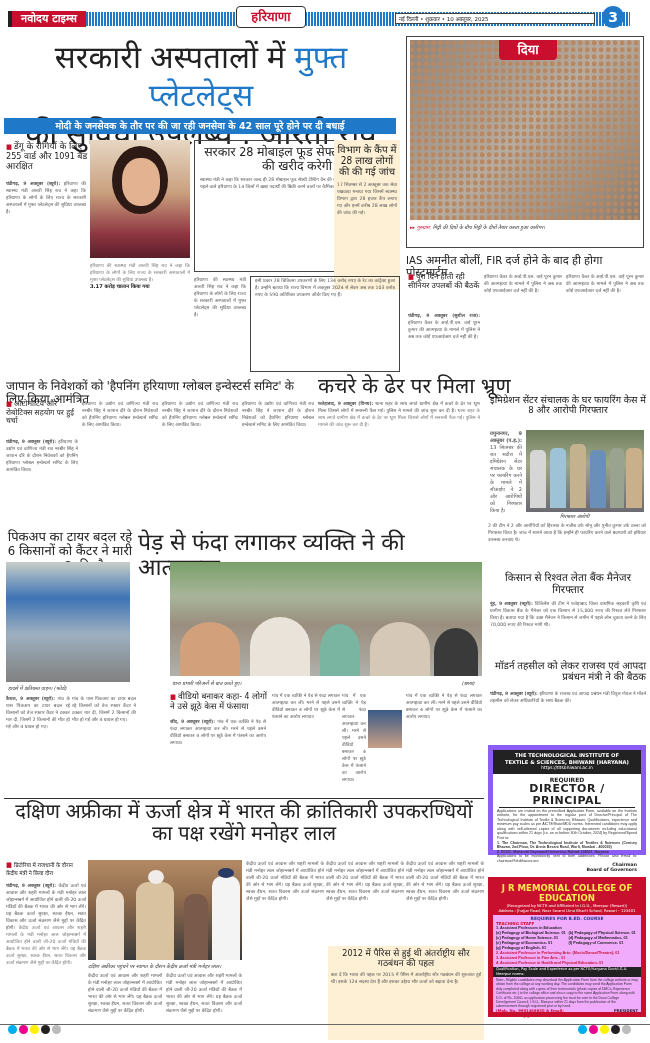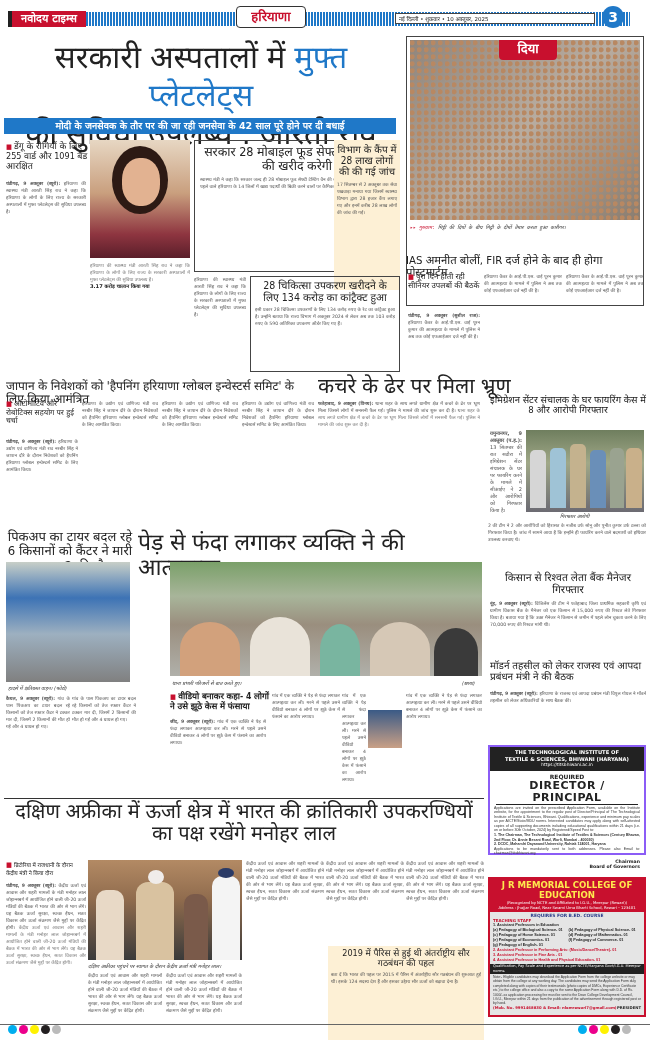--- a/index.html
+++ b/index.html
@@ -15,21 +15,21 @@
   .section-tab { left: 236px; top: 6px; width: 70px; height: 22px; background: #fff; border: 1.5px solid #333; border-radius: 4px; color: #c8102e; font-weight: bold; font-size: 13px; text-align: center; line-height: 20px; }
   .dateline { left: 395px; top: 13px; width: 200px; height: 11px; background: #fff; border: 1px solid #444; font-size: 5.5px; line-height: 10px; padding-left: 3px; color: #222; }
   .page-num { left: 602px; top: 6px; width: 22px; height: 22px; border-radius: 50%; background: #1f78c8; color: #fff; font-weight: bold; font-size: 14px; text-align: center; line-height: 22px; }
   .mainhead { left: 6px; top: 38px; width: 390px; font-size: 31px; text-align: center; line-height: 38px; }
   .mainhead .blue { color: #1f78c8; }
   .deck { left: 4px; top: 118px; width: 392px; height: 16px; background: #1f78c8; color: #fff; font-size: 9.5px; font-weight: bold; text-align: center; line-height: 16px; }
   .bullet-head { font-size: 9px; }
   .bullet-head::before { content: "■ "; color: #c8102e; font-size: 7px; }
   .photo { background: #9a8f85; overflow: hidden; }
   .box { border: 1px solid #444; }
-  .ad { background: #fff; border: 2px solid #8b5cf6; }
+  .ad { background: #fff; border: 5px solid #8b5cf6; }
   .kicker-red { background: #c8102e; color: #fff; font-weight: bold; text-align: center; }
   .caption { font-size: 5px; color: #333; font-style: italic; }
   .dots span { display: inline-block; width: 9px; height: 9px; border-radius: 50%; margin-right: 2px; }
 </style>
 </head>
 <body>
 
 <div class="abs mast-bar"></div>
 <div class="abs brand">नवोदय टाइम्स</div>
 <div class="abs section-tab">हरियाणा</div>
@@ -62,26 +62,25 @@
   <div class="hl" style="font-size:12.5px;text-align:center;padding:4px 6px 3px;font-weight:normal;">सरकार 28 मोबाइल फूड सेफ्टी टेस्टिंग वैन की खरीद करेगी</div>
   <div class="body-text" style="padding:0 5px;height:86px;">स्वास्थ्य मंत्री ने कहा कि सरकार जल्द ही 28 मोबाइल फूड सेफ्टी टेस्टिंग वैन की खरीद करेगी, इनसे एफ.एस.डी.ए. में पहले वाले हरियाणा के 14 जिलों में खाद्य पदार्थों की बिक्री करने वालों पर कैमिकल्स की जांच की जाएगी।</div>
 </div>
 
 <div class="abs" style="left:334px;top:140px;width:66px;height:150px;background:#fdf0d5;">
   <div class="hl" style="font-size:10px;text-align:center;padding:4px 3px;font-weight:normal;">विभाग के कैंप में 28 लाख लोगों की की गई जांच</div>
   <div class="body-text" style="padding:0 3px;height:110px;">17 सितम्बर से 2 अक्तूबर तक सेवा पखवाड़ा मनाया गया जिसमें स्वास्थ्य विभाग द्वारा 28 हजार कैंप लगाए गए और इनमें करीब 28 लाख लोगों की जांच की गई।</div>
 </div>
 
 <div class="abs box" style="left:250px;top:276px;width:150px;height:96px;border-width:1.5px;">
-  <div class="hl" style="font-size:10.5px;text-align:center;padding:3px 4px;font-weight:normal;">28 चिकित्सा उपकरण खरीदने के लिए 134 करोड़ का कांट्रैक्ट हुआ</div>
   <div class="body-text" style="padding:0 4px;height:52px;">इसी प्रकार 28 चिकित्सा उपकरणों के लिए 134 करोड़ रुपए के रेट का कांट्रैक्ट हुआ है। उन्होंने बताया कि राज्य विभाग में अक्तूबर 2024 से लेकर अब तक 103 करोड़ रुपए के 590 अतिरिक्त उपकरण ऑर्डर किए गए हैं।</div>
 </div>
 <div class="abs body-text" style="left:194px;top:276px;width:52px;height:94px;">हरियाणा की स्वास्थ्य मंत्री आरती सिंह राव ने कहा कि हरियाणा के लोगों के लिए राज्य के सरकारी अस्पतालों में मुफ्त प्लेटलेट्स की सुविधा उपलब्ध है।</div>
 
-<div class="abs box" style="left:406px;top:36px;width:238px;height:270px;padding:3px;font-family:Liberation Mono, monospace;">
+<div class="abs box" style="left:406px;top:36px;width:238px;height:212px;padding:3px;">
   <div style="width:100%;height:180px;background:radial-gradient(circle at 30% 40%,#b88862 0 2px,transparent 3px) 0 0/7px 7px,linear-gradient(135deg,#8f857c,#b8aca0 50%,#8a7d70);"></div>
   <div class="abs kicker-red" style="left:92px;top:3px;width:58px;height:20px;font-size:13px;line-height:20px;border-radius:0 0 4px 4px;">दिया</div>
   <div class="caption" style="margin-top:4px;">
     <span style="color:#c8102e;">▸▸</span>
     <span style="color:#c8102e;">गुरुग्राम:</span>
     <span>मिट्टी की दियों के बीच मिट्टी के दीयों तैयार करता हुआ कारीगर।</span>
   </div>
 </div>
 
 <div class="abs hl" style="left:406px;top:255px;width:240px;font-size:11.3px;font-weight:normal;">IAS अमनीत बोलीं, FIR दर्ज होने के बाद ही होगा पोस्टमार्टम</div>
@@ -132,34 +131,34 @@
 <div class="abs hl" style="left:138px;top:530px;width:345px;font-size:23px;font-weight:normal;">पेड़ से फंदा लगाकर व्यक्ति ने की आत्महत्या</div>
 <div class="abs photo" style="left:170px;top:562px;width:312px;height:114px;background:linear-gradient(180deg,#7aa069 0%,#a8b59a 30%,#9a8e7e 55%,#b0b0aa 100%);">
   <div class="abs" style="left:10px;top:60px;width:60px;height:54px;background:#d2a17c;border-radius:50% 50% 0 0;"></div>
   <div class="abs" style="left:80px;top:55px;width:60px;height:59px;background:#e9e3d9;border-radius:50% 50% 0 0;"></div>
   <div class="abs" style="left:150px;top:62px;width:40px;height:52px;background:#79b5a0;border-radius:50% 50% 0 0;"></div>
   <div class="abs" style="left:200px;top:60px;width:60px;height:54px;background:#d6c8b6;border-radius:50% 50% 0 0;"></div>
   <div class="abs" style="left:264px;top:66px;width:44px;height:48px;background:#3a3a3a;border-radius:50% 50% 0 0;"></div>
 </div>
 <div class="abs caption" style="left:172px;top:680px;">थाना प्रभारी परिजनों से बात करते हुए।</div>
 <div class="abs caption" style="left:462px;top:680px;">(छाया)</div>
-<div class="abs hl bullet-head" style="left:170px;top:692px;width:100px;font-size:8.6px;font-weight:bold;">वीडियो बनाकर कहा- 4 लोगों ने उसे झूठे केस में फंसाया</div>
+<div class="abs hl bullet-head" style="left:170px;top:692px;width:100px;font-size:8.6px;font-weight:normal;">वीडियो बनाकर कहा- 4 लोगों ने उसे झूठे केस में फंसाया</div>
 <div class="abs body-text" style="left:170px;top:718px;width:96px;height:78px;">
   <b>जींद, 9 अक्तूबर (ब्यूरो):</b> <span>गांव में एक व्यक्ति ने पेड़ से फंदा लगाकर आत्महत्या कर ली। मरने से पहले उसने वीडियो बनाकर 4 लोगों पर झूठे केस में फंसाने का आरोप लगाया।</span>
 </div>
 <div class="abs body-text" style="left:272px;top:692px;width:68px;height:104px;">गांव में एक व्यक्ति ने पेड़ से फंदा लगाकर आत्महत्या कर ली। मरने से पहले उसने वीडियो बनाकर 4 लोगों पर झूठे केस में फंसाने का आरोप लगाया।</div>
 <div class="abs photo" style="left:368px;top:710px;width:34px;height:38px;background:linear-gradient(180deg,#3a5a86,#c9a086);"></div>
 <div class="abs body-text" style="left:342px;top:692px;width:24px;height:104px;">गांव में एक व्यक्ति ने पेड़ से फंदा लगाकर आत्महत्या कर ली। मरने से पहले उसने वीडियो बनाकर 4 लोगों पर झूठे केस में फंसाने का आरोप लगाया।</div>
 <div class="abs body-text" style="left:406px;top:692px;width:76px;height:104px;">गांव में एक व्यक्ति ने पेड़ से फंदा लगाकर आत्महत्या कर ली। मरने से पहले उसने वीडियो बनाकर 4 लोगों पर झूठे केस में फंसाने का आरोप लगाया।</div>
 
 <div class="abs hl" style="left:490px;top:572px;width:156px;font-size:10.5px;text-align:center;font-weight:normal;">किसान से रिश्वत लेता बैंक मैनेजर गिरफ्तार</div>
 <div class="abs body-text" style="left:490px;top:600px;width:156px;height:56px;">
   <b>नूंह, 9 अक्तूबर (ब्यूरो):</b> <span>विजिलेंस की टीम ने फतेहाबाद जिला प्राथमिक सहकारी कृषि एवं ग्रामीण विकास बैंक के मैनेजर को एक किसान से 15,000 रुपए की रिश्वत लेते गिरफ्तार किया है। बताया गया है कि उक्त मैनेजर ने किसान से जमीन में पहले लोन चुकता करने के लिए 70,000 रुपए की रिश्वत मांगी थी।</span>
 </div>
-<div class="abs hl" style="left:490px;top:660px;width:156px;font-size:10px;text-align:left;font-weight:normal;">मॉडर्न तहसील को लेकर राजस्व एवं आपदा प्रबंधन मंत्री ने की बैठक</div>
+<div class="abs hl" style="left:490px;top:660px;width:156px;font-size:10px;text-align:right;font-weight:normal;">मॉडर्न तहसील को लेकर राजस्व एवं आपदा प्रबंधन मंत्री ने की बैठक</div>
 <div class="abs body-text" style="left:490px;top:690px;width:156px;height:50px;">
   <b>चंडीगढ़, 9 अक्तूबर (ब्यूरो):</b> <span>हरियाणा के राजस्व एवं आपदा प्रबंधन मंत्री विपुल गोयल ने मॉडर्न तहसील को लेकर अधिकारियों के साथ बैठक की।</span>
 </div>
 
 <div class="abs ad" style="left:488px;top:745px;width:158px;height:110px;">
   <div style="background:#222;color:#fff;text-align:center;font-size:5.2px;font-weight:bold;padding:2px 0;line-height:6.5px;">
     <div>THE TECHNOLOGICAL INSTITUTE OF</div>
     <div>TEXTILE &amp; SCIENCES, BHIWANI (HARYANA)</div>
     <div style="font-weight:normal;font-size:4.4px;">https://titsbhiwani.ac.in</div>
   </div>
@@ -191,25 +190,25 @@
   <div class="abs" style="left:124px;top:16px;width:28px;height:84px;background:#f4f4f4;border-radius:10px 10px 0 0;"></div>
   <div class="abs" style="left:130px;top:8px;width:16px;height:10px;background:#2a3a66;border-radius:50%;"></div>
 </div>
 <div class="abs caption" style="left:88px;top:963px;width:160px;">दक्षिण अफ्रीका पहुंचने पर स्वागत के दौरान केंद्रीय ऊर्जा मंत्री मनोहर लाल।</div>
 <div class="abs body-text" style="left:88px;top:972px;width:74px;height:68px;">केंद्रीय ऊर्जा एवं आवास और शहरी मामलों के मंत्री मनोहर लाल जोहान्सबर्ग में आयोजित होने वाली जी-20 ऊर्जा मंत्रियों की बैठक में भारत की ओर से भाग लेंगे। यह बैठक ऊर्जा सुरक्षा, स्वच्छ ईंधन, सतत विकास और ऊर्जा संक्रमण जैसे मुद्दों पर केंद्रित होगी।</div>
 <div class="abs body-text" style="left:166px;top:972px;width:76px;height:68px;">केंद्रीय ऊर्जा एवं आवास और शहरी मामलों के मंत्री मनोहर लाल जोहान्सबर्ग में आयोजित होने वाली जी-20 ऊर्जा मंत्रियों की बैठक में भारत की ओर से भाग लेंगे। यह बैठक ऊर्जा सुरक्षा, स्वच्छ ईंधन, सतत विकास और ऊर्जा संक्रमण जैसे मुद्दों पर केंद्रित होगी।</div>
 <div class="abs body-text" style="left:246px;top:860px;width:78px;height:180px;">केंद्रीय ऊर्जा एवं आवास और शहरी मामलों के मंत्री मनोहर लाल जोहान्सबर्ग में आयोजित होने वाली जी-20 ऊर्जा मंत्रियों की बैठक में भारत की ओर से भाग लेंगे। यह बैठक ऊर्जा सुरक्षा, स्वच्छ ईंधन, सतत विकास और ऊर्जा संक्रमण जैसे मुद्दों पर केंद्रित होगी।</div>
 <div class="abs body-text" style="left:326px;top:860px;width:78px;height:84px;">केंद्रीय ऊर्जा एवं आवास और शहरी मामलों के मंत्री मनोहर लाल जोहान्सबर्ग में आयोजित होने वाली जी-20 ऊर्जा मंत्रियों की बैठक में भारत की ओर से भाग लेंगे। यह बैठक ऊर्जा सुरक्षा, स्वच्छ ईंधन, सतत विकास और ऊर्जा संक्रमण जैसे मुद्दों पर केंद्रित होगी।</div>
 <div class="abs body-text" style="left:406px;top:860px;width:78px;height:84px;">केंद्रीय ऊर्जा एवं आवास और शहरी मामलों के मंत्री मनोहर लाल जोहान्सबर्ग में आयोजित होने वाली जी-20 ऊर्जा मंत्रियों की बैठक में भारत की ओर से भाग लेंगे। यह बैठक ऊर्जा सुरक्षा, स्वच्छ ईंधन, सतत विकास और ऊर्जा संक्रमण जैसे मुद्दों पर केंद्रित होगी।</div>
 <div class="abs" style="left:328px;top:946px;width:156px;height:94px;background:#fdf0d5;padding:3px;">
-  <div class="hl" style="font-size:9px;text-align:center;font-weight:normal;">2019 में पैरिस से हुई थी अंतर्राष्ट्रीय सौर गठबंधन की पहल</div>
+  <div class="hl" style="font-size:9px;text-align:center;font-weight:normal;">2012 में पैरिस से हुई थी अंतर्राष्ट्रीय सौर गठबंधन की पहल</div>
   <div class="body-text" style="margin-top:2px;height:56px;">बता दें कि भारत की पहल पर 2015 में पैरिस में अंतर्राष्ट्रीय सौर गठबंधन की शुरुआत हुई थी। इसके 124 सदस्य देश हैं और इसका उद्देश्य सौर ऊर्जा को बढ़ावा देना है।</div>
 </div>
 
-<div class="abs ad" style="left:488px;top:877px;width:158px;height:140px;background:#e5e5e5;border-color:#c8102e;">
+<div class="abs ad" style="left:488px;top:877px;width:158px;height:140px;background:#f0abfc;border-color:#c8102e;">
   <div style="background:#c8102e;color:#fff;text-align:center;padding:1px 0 2px;">
     <div style="font-size:8.6px;font-weight:bold;line-height:10px;color:#ffe94d;">J R MEMORIAL COLLEGE OF EDUCATION</div>
     <div style="font-size:3.8px;line-height:5px;">(Recognized by NCTE and Affiliated to I.G.U., Meerpur (Rewari))</div>
     <div style="font-size:3.8px;line-height:5px;">Address : Jhajjar Road, Near Swami Uma Bharti School, Rewari – 123401</div>
   </div>
   <div style="text-align:center;font-size:4.4px;font-weight:bold;color:#2a3a8a;margin-top:1px;">REQUIRES FOR B.ED. COURSE</div>
   <div style="font-size:4px;font-weight:bold;color:#c8102e;padding-left:3px;">TEACHING STAFF</div>
   <div id="jr-items" style="font-family:'Liberation Sans',sans-serif;font-size:3.8px;line-height:5px;font-weight:bold;color:#222;padding-left:3px;display:flex;flex-wrap:wrap;">
       <div style="width: 100%;">1. Assistant Professors in Education</div>
       <div style="width: 50%;">(a) Pedagogy of Biological Science- 01</div>

